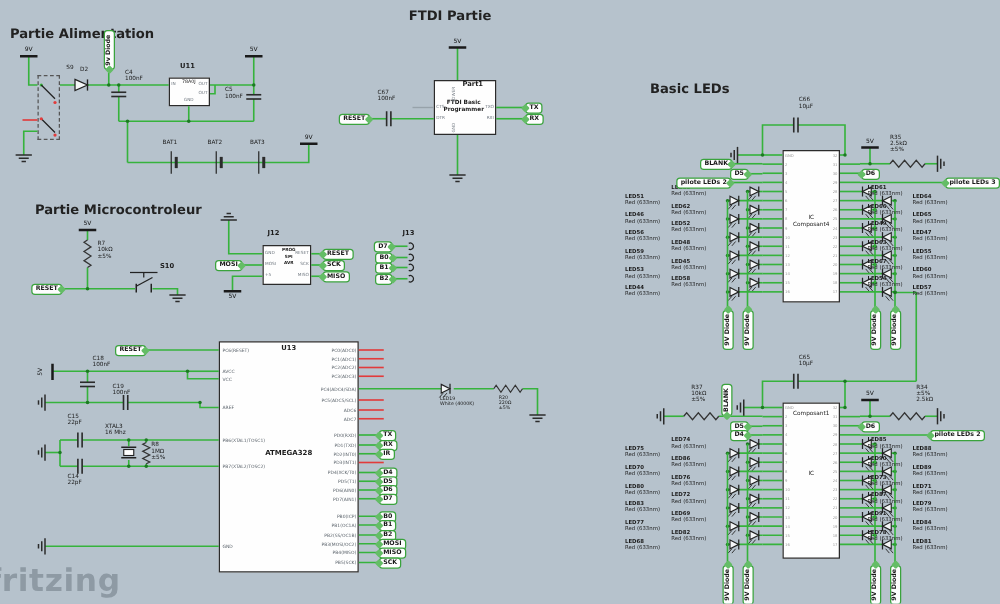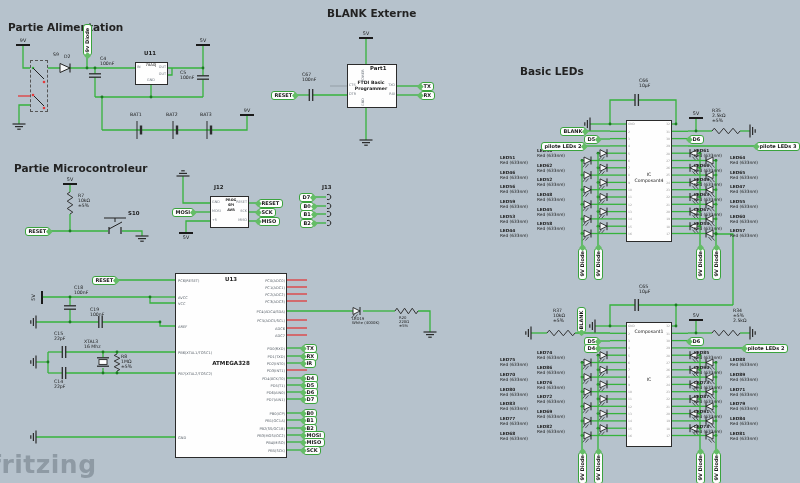--- a/index.html
+++ b/index.html
@@ -615,25 +615,25 @@
   <div class="box" style="left:135px;top:62px;width:33px;height:23px"></div>
   <div class="box" style="left:347px;top:64px;width:50px;height:44px"></div>
   <div class="box" style="left:210px;top:196px;width:39px;height:32px"></div>
   <div class="box" style="left:175px;top:273px;width:112px;height:185px"></div>
   <div class="box" style="left:626px;top:120px;width:46px;height:122px"></div>
   <div class="box" style="left:626px;top:322px;width:46px;height:125px"></div>
 
   <div>
     <div class="title" style="left: 8px; top: 21px;">Partie Alimentation</div>
 
-    <div class="title" style="left: 327px; top: 7px;">BLANK Externe</div>
+    <div class="title" style="left: 327px; top: 7px;">FTDI Partie</div>
 
     <div class="title" style="left: 520px; top: 65px;">Basic LEDs</div>
 
-    <div class="title" style="left: 14px; top: 162px;">Partie Microcontroleur</div>
+    <div class="title" style="left: 28px; top: 162px;">Partie Microcontroleur</div>
   </div>
 
   <div>
     <div class="lbl" style="left: 53px; top: 52px;">S9</div>
 
     <div class="lbl" style="left: 64px; top: 54px;">D2</div>
 
     <div class="lbl" style="left: 100px; top: 56px;">C4</div>
 
     <div class="lbl" style="left: 100px; top: 61px;">100nF</div>

